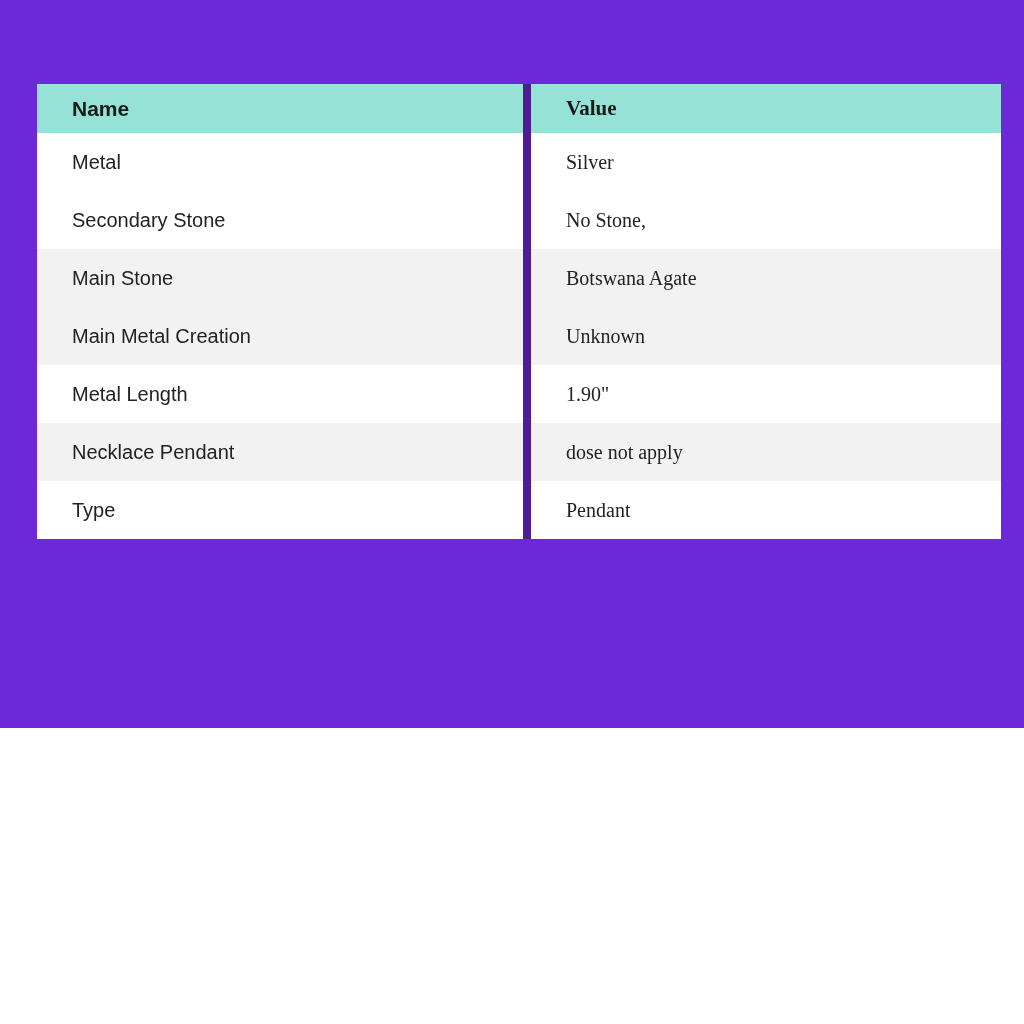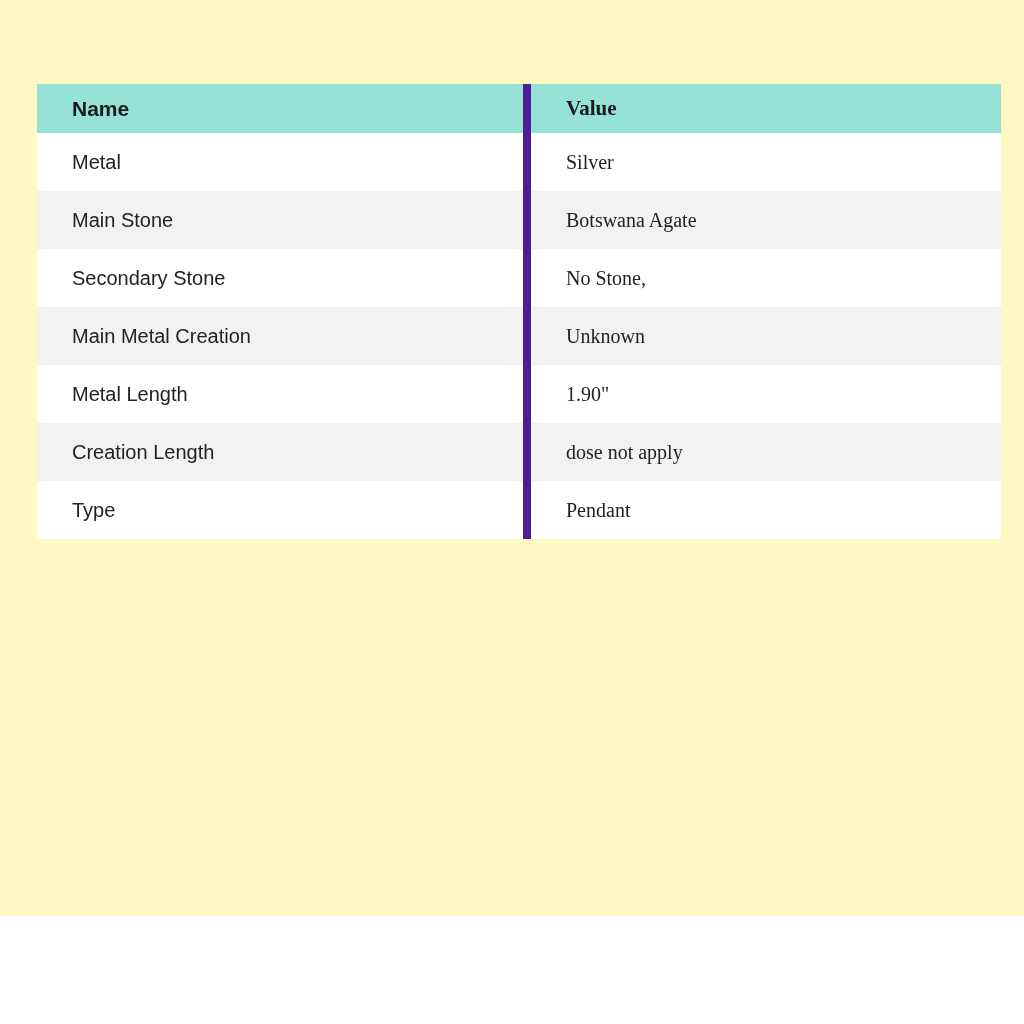--- a/index.html
+++ b/index.html
@@ -5,22 +5,22 @@
   html, body {
     margin: 0;
     padding: 0;
     background: #ffffff;
     font-family: "Liberation Sans", "DejaVu Sans", sans-serif;
     color: #1f1f1f;
   }
   .page {
     position: relative;
     width: 1024px;
-    height: 916px;
-    background: #fef9c3;
+    height: 728px;
+    background: #6d28d9;
     overflow: hidden;
   }
   .spec-table {
     position: absolute;
     left: 37px;
     top: 84px;
     width: 964px;
     border-collapse: separate;
     border-spacing: 0;
     table-layout: fixed;
@@ -67,37 +67,37 @@
         <th style="background: rgb(150, 226, 214);">Name</th>
         <th style="background: rgb(150, 226, 214);">Value</th>
       </tr>
     </thead>
     <tbody>
       <tr>
         <td style="background: rgb(255, 255, 255);">Metal</td>
         <td style="background: rgb(255, 255, 255);">Silver</td>
       </tr>
       <tr>
+        <td style="background: rgb(255, 255, 255);">Secondary Stone</td>
+        <td style="background: rgb(255, 255, 255);">No Stone,</td>
+      </tr>
+      <tr>
         <td style="background: rgb(242, 242, 242);">Main Stone</td>
         <td style="background: rgb(242, 242, 242);">Botswana Agate</td>
-      </tr>
-      <tr>
-        <td style="background: rgb(255, 255, 255);">Secondary Stone</td>
-        <td style="background: rgb(255, 255, 255);">No Stone,</td>
       </tr>
       <tr>
         <td style="background: rgb(242, 242, 242);">Main Metal Creation</td>
         <td style="background: rgb(242, 242, 242);">Unknown</td>
       </tr>
       <tr>
         <td style="background: rgb(255, 255, 255);">Metal Length</td>
         <td style="background: rgb(255, 255, 255);">1.90"</td>
       </tr>
       <tr>
-        <td style="background: rgb(242, 242, 242);">Creation Length</td>
+        <td style="background: rgb(242, 242, 242);">Necklace Pendant</td>
         <td style="background: rgb(242, 242, 242);">dose not apply</td>
       </tr>
       <tr>
         <td style="background: rgb(255, 255, 255);">Type</td>
         <td style="background: rgb(255, 255, 255);">Pendant</td>
       </tr>
     </tbody>
   </table>
 </div>
 

